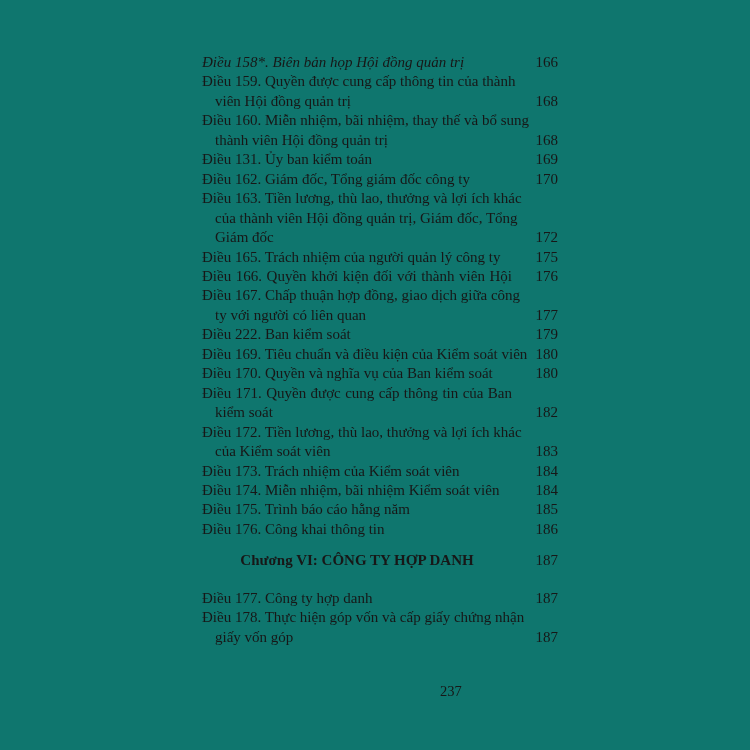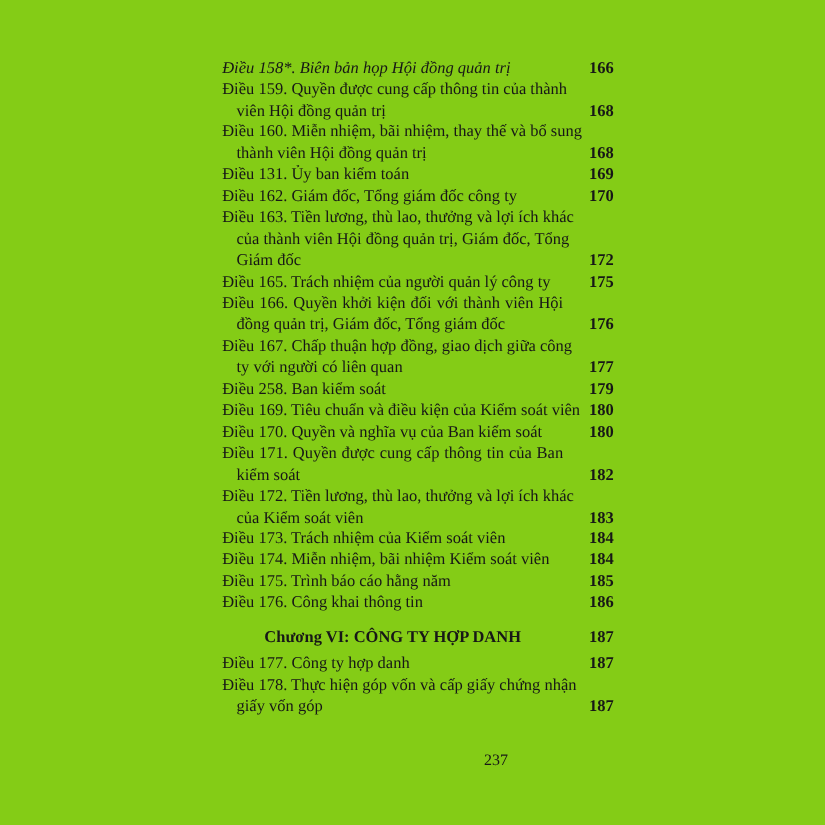--- a/index.html
+++ b/index.html
@@ -7,21 +7,21 @@
     padding: 0;
     width: 750px;
     height: 750px;
     background: #ffffff;
     font-family: "Liberation Serif", "DejaVu Serif", serif;
   }
   .page {
     position: relative;
     width: 750px;
     height: 750px;
-    background: #84cc16;
+    background: #0f766e;
     overflow: hidden;
   }
   .toc {
     position: absolute;
     top: 53px;
     left: 202px;
     width: 356px;
     color: #171717;
     font-size: 15px;
     line-height: 19.45px;
@@ -45,25 +45,24 @@
   }
   .entry.italic .title {
     font-style: italic;
   }
   .entry .page-num {
     position: absolute;
     right: 0;
     bottom: 0;
     line-height: 19.45px;
     text-align: right;
-    font-weight: bold;
   }
   .entry.chapter {
     margin-top: 12px;
-    margin-bottom: 4px;
+    margin-bottom: 18px;
   }
   .entry.chapter .title {
     font-weight: bold;
     text-align: center;
     text-align-last: center;
   }
   .footer-folio {
     position: absolute;
     top: 683px;
     left: 440px;
@@ -121,34 +120,33 @@
       </div>
       <div class="entry">
         <div class="title">
           <div class="line">Điều 165. Trách nhiệm của người quản lý công ty</div>
         </div>
         <span class="page-num">175</span>
       </div>
       <div class="entry">
         <div class="title">
           <div class="line j">Điều 166. Quyền khởi kiện đối với thành viên Hội</div>
-          <div class="line cont">đồng quản trị, Giám đốc, Tổng giám đốc</div>
         </div>
         <span class="page-num">176</span>
       </div>
       <div class="entry">
         <div class="title">
           <div class="line j">Điều 167. Chấp thuận hợp đồng, giao dịch giữa công</div>
           <div class="line cont">ty với người có liên quan</div>
         </div>
         <span class="page-num">177</span>
       </div>
       <div class="entry">
         <div class="title">
-          <div class="line">Điều 258. Ban kiểm soát</div>
+          <div class="line">Điều 222. Ban kiểm soát</div>
         </div>
         <span class="page-num">179</span>
       </div>
       <div class="entry">
         <div class="title">
           <div class="line">Điều 169. Tiêu chuẩn và điều kiện của Kiểm soát viên</div>
         </div>
         <span class="page-num">180</span>
       </div>
       <div class="entry">

